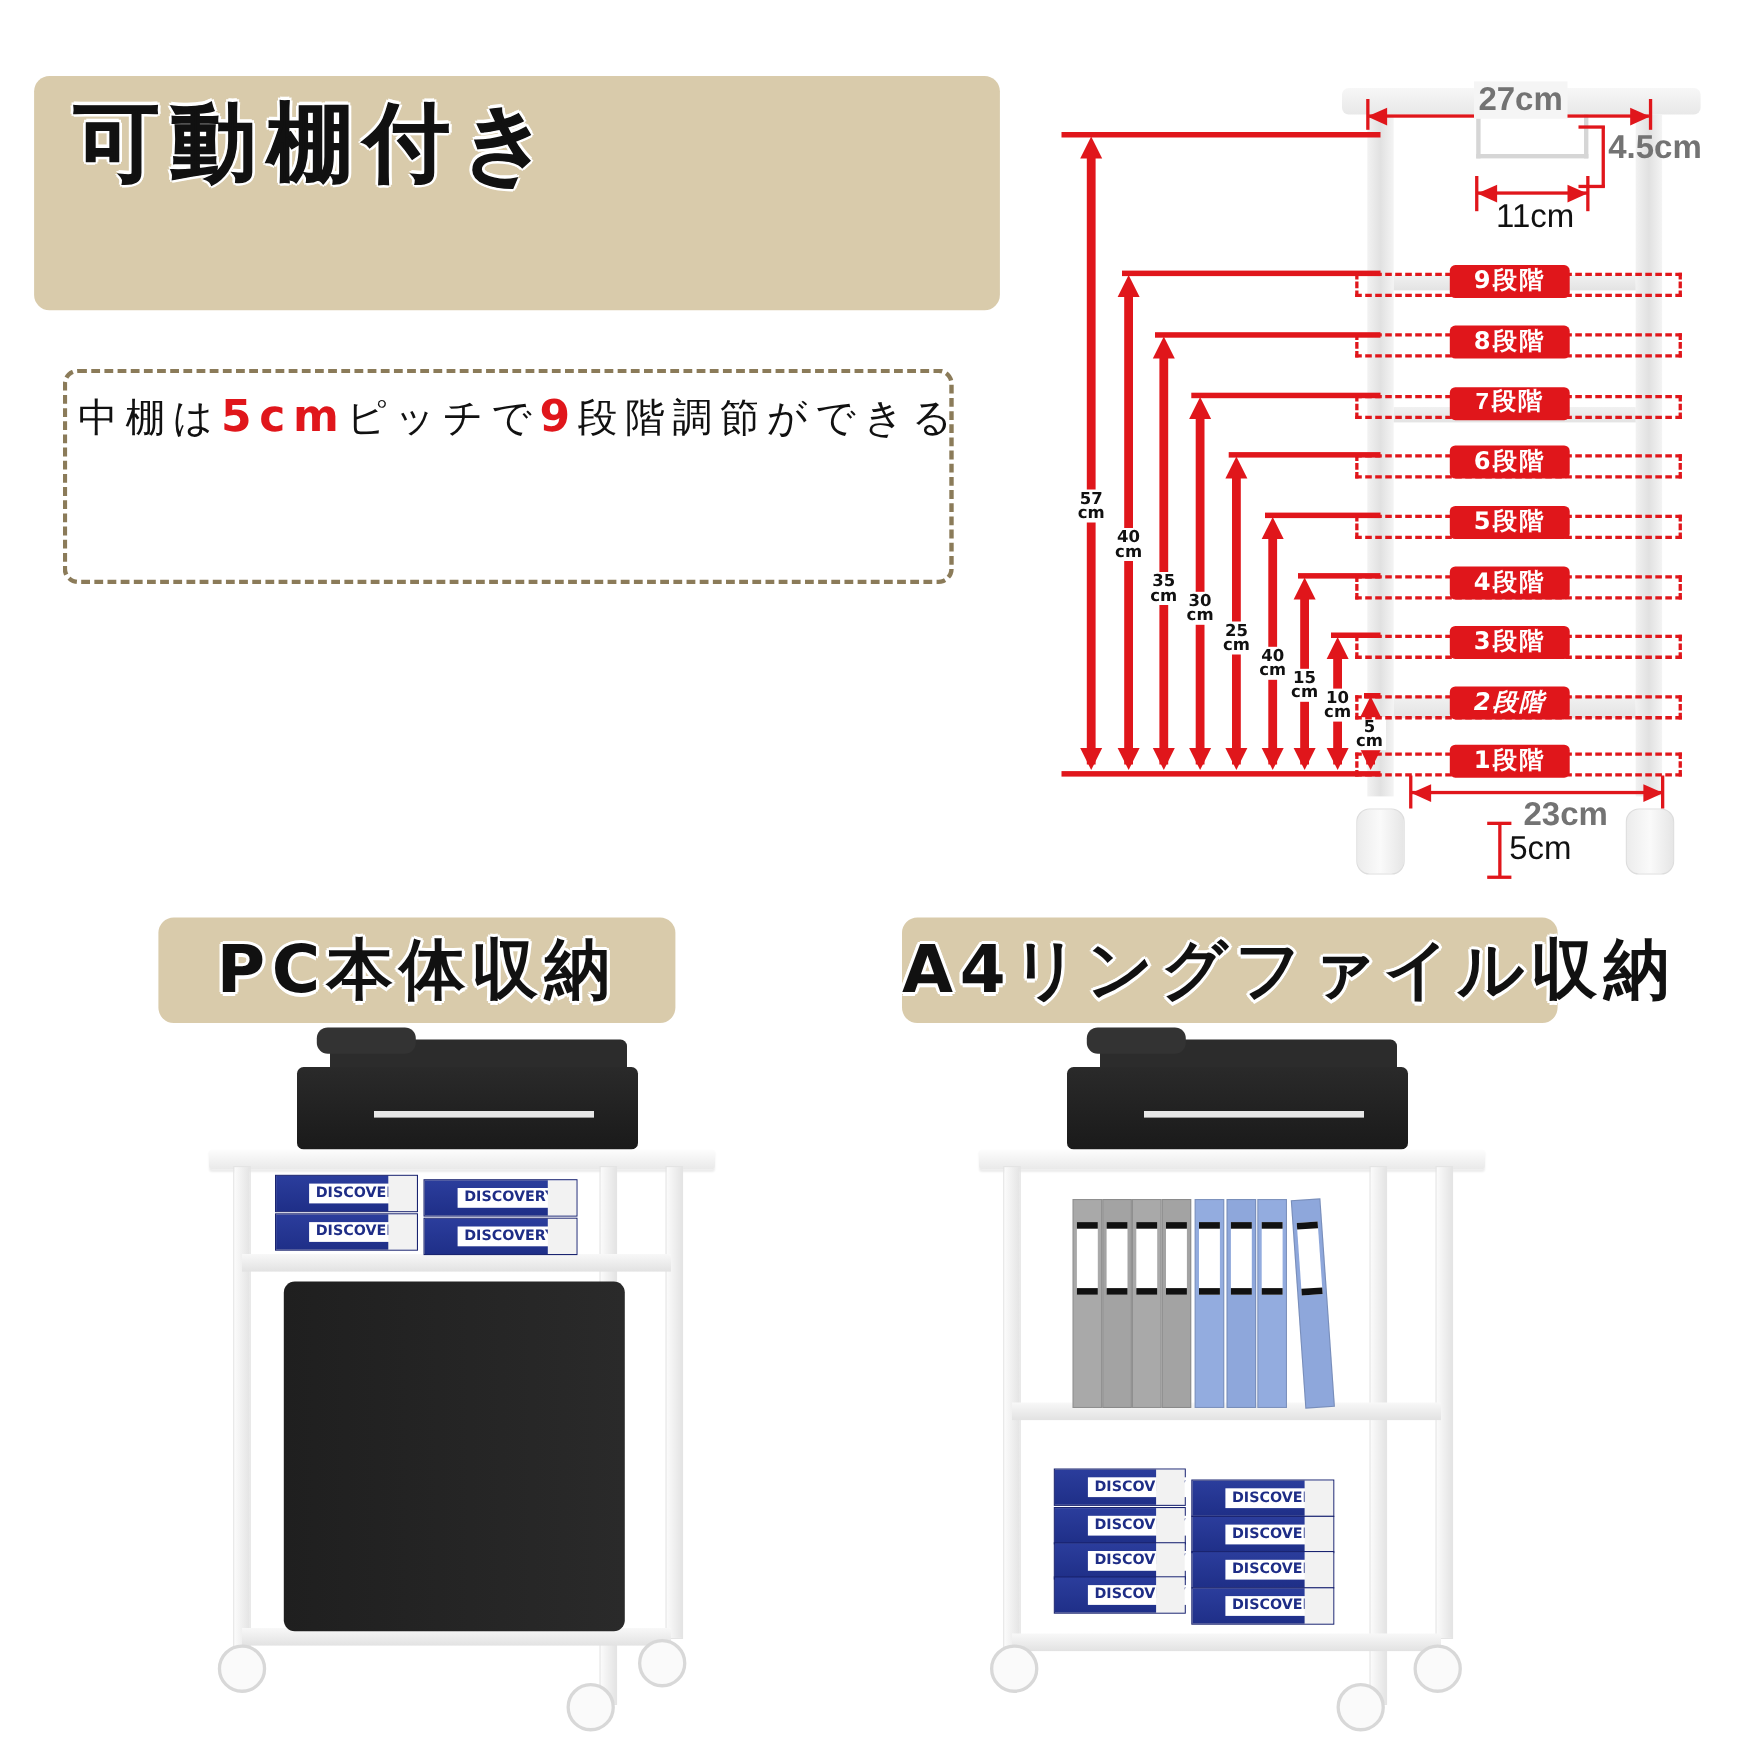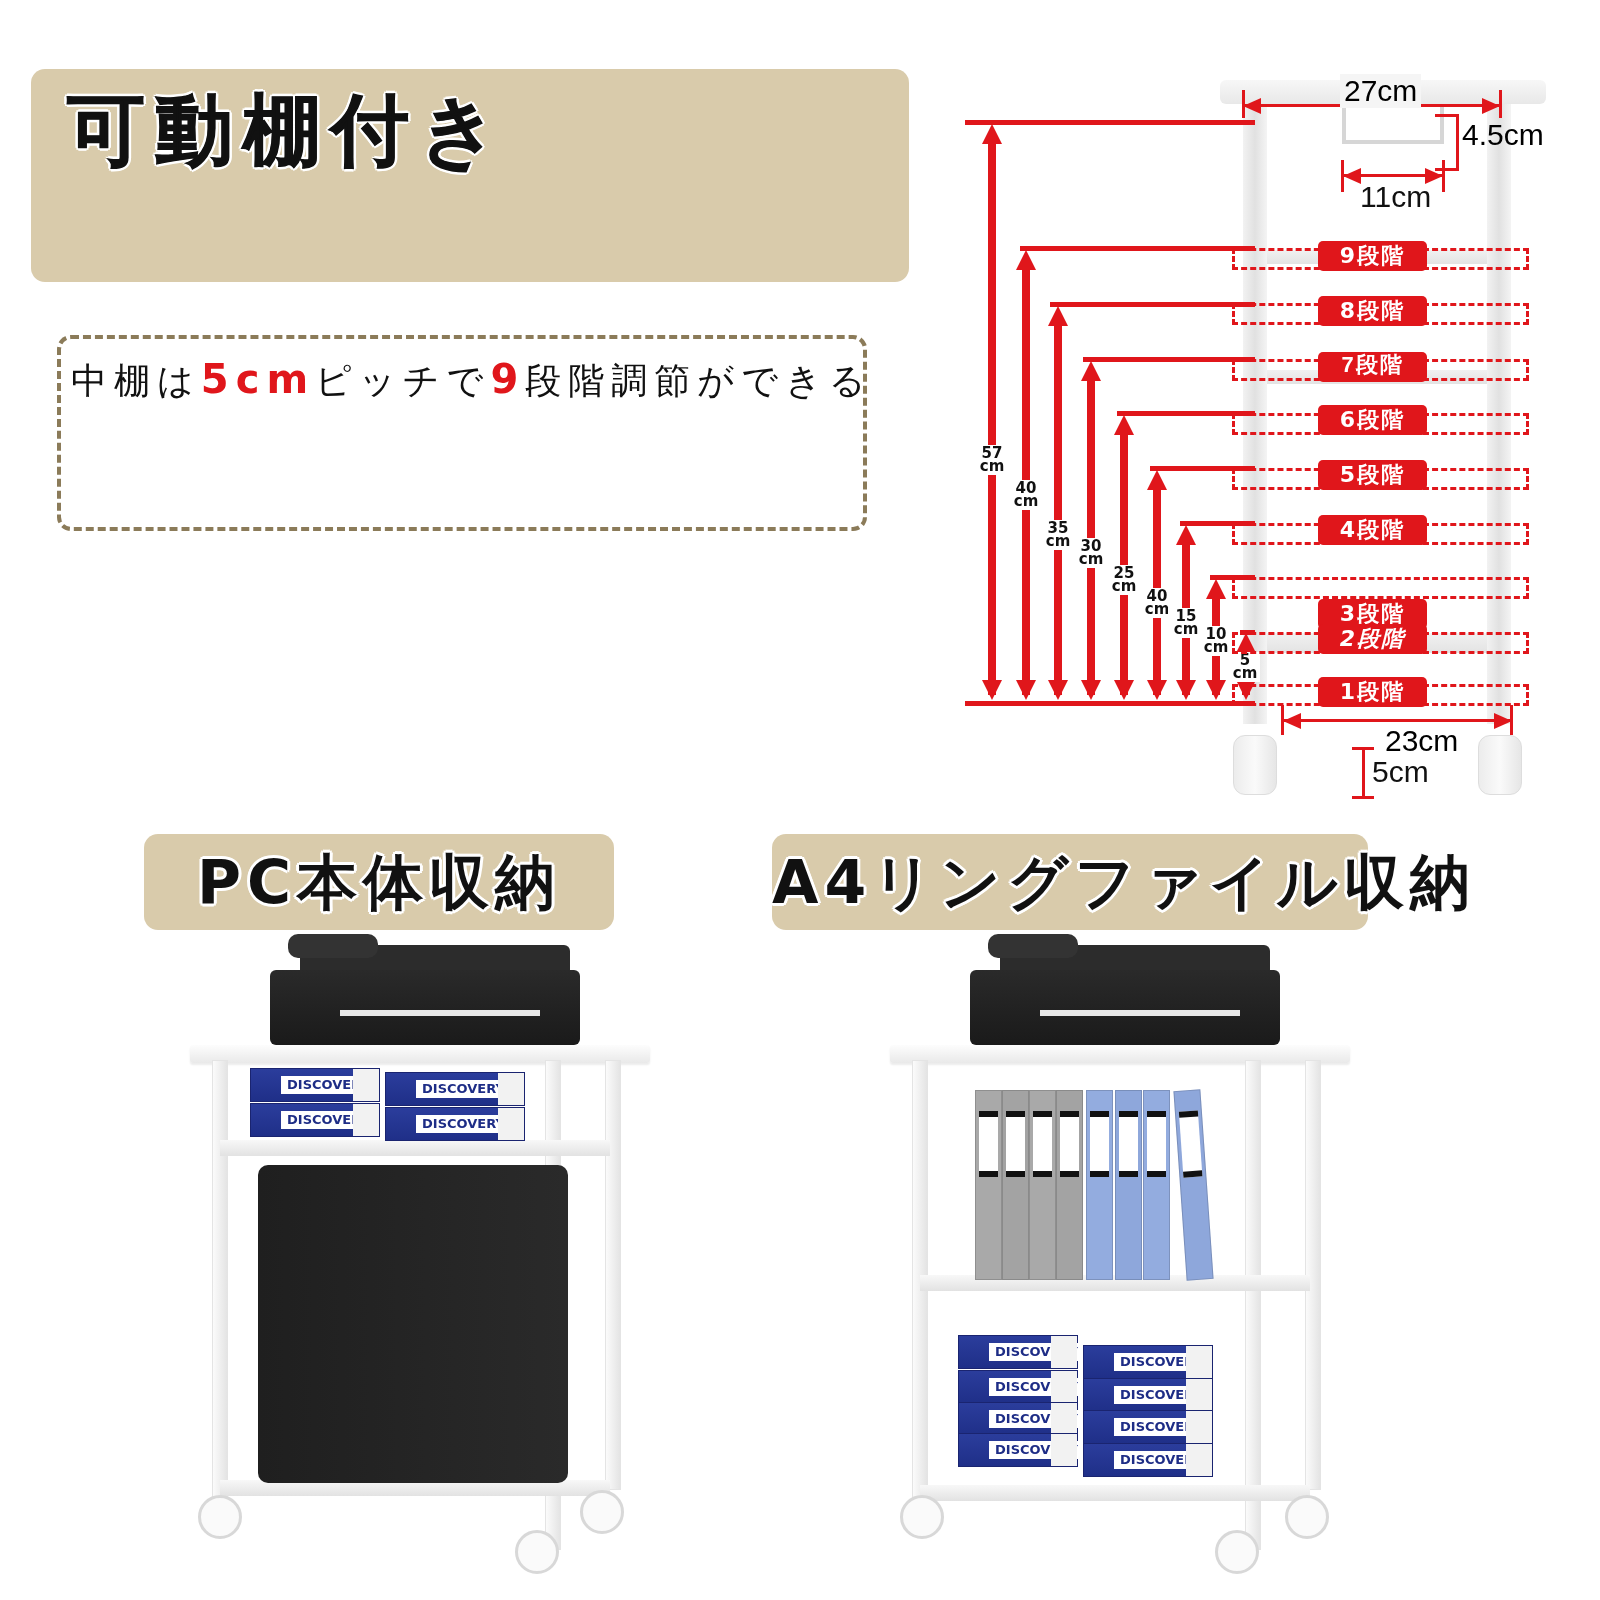--- a/index.html
+++ b/index.html
@@ -53,21 +53,21 @@
   .dashed-band {
     position: absolute; left: 1232px; width: 297px; height: 22px;
     border: 3px dashed #e0161b;
   }
   .level-badge {
     position: absolute; left: 1318px; width: 109px; height: 30px;
     background: #e0161b; color: #fff; border-radius: 5px;
     font-weight: bold; font-size: 22px; line-height: 30px; text-align: center; letter-spacing: 2px;
   }
   .dim-text { position: absolute; font-size: 30px; font-family: "Liberation Sans Narrow","Liberation Sans", sans-serif; white-space: nowrap; }
-  .dim-red { color: #000000; }
+  .dim-red { color: #737373; font-weight: bold; }
   .dim-black { color: #111; }
   .thin-red-h { position: absolute; height: 3px; background: #e0161b; }
   .thin-red-v { position: absolute; width: 3px; background: #e0161b; }
   .tri-l { position: absolute; width:0;height:0;border-top:8px solid transparent;border-bottom:8px solid transparent;border-right:18px solid #e0161b; }
   .tri-r { position: absolute; width:0;height:0;border-top:8px solid transparent;border-bottom:8px solid transparent;border-left:18px solid #e0161b; }
 
   
   .section-header {
     position: absolute; top: 834px; height: 96px; background: #d9cbab; border-radius: 14px;
     text-align: center; font-weight: bold; font-size: 60px; line-height: 96px; letter-spacing: 6px;
@@ -229,41 +229,41 @@
   <div class="level-badge" style="top:296px;">8段階</div>
   <div class="dashed-band" style="top:359px;"></div>
   <div class="level-badge" style="top:352px;font-family:Liberation Mono, monospace;">7段階</div>
   <div class="dashed-band" style="top:413px;"></div>
   <div class="level-badge" style="top:405px;">6段階</div>
   <div class="dashed-band" style="top:468px;"></div>
   <div class="level-badge" style="top:460px;">5段階</div>
   <div class="dashed-band" style="top:523px;"></div>
   <div class="level-badge" style="top:515px;">4段階</div>
   <div class="dashed-band" style="top:577px;"></div>
-  <div class="level-badge" style="top:599px;">3段階</div>
+  <div class="level-badge" style="top:569px;">3段階</div>
   <div class="dashed-band" style="top:632px;"></div>
   <div class="level-badge" style="top:624px;font-style:italic;">2段階</div>
   <div class="dashed-band" style="top:684px;"></div>
   <div class="level-badge" style="top:677px;">1段階</div>
 
   <div class="thin-red-h" style="left:1283px;top:719px;width:228px;"></div>
   <div class="tri-l" style="left:1283px;top:713px;"></div>
   <div class="tri-r" style="left:1494px;top:713px;"></div>
   <div class="thin-red-v" style="left:1281px;top:705px;height:30px;"></div>
   <div class="thin-red-v" style="left:1510px;top:705px;height:30px;"></div>
   <div class="dim-text dim-red" style="left:1385px;top:724px;">23cm</div>
 
   <div class="thin-red-v" style="left:1362px;top:748px;height:50px;"></div>
   <div class="thin-red-h" style="left:1352px;top:747px;width:22px;"></div>
   <div class="thin-red-h" style="left:1352px;top:796px;width:22px;"></div>
   <div class="dim-text dim-black" style="left:1372px;top:755px;">5cm</div>
 </div>
 
 <div class="section-header" style="left:144px;width:470px;">PC本体収納</div>
-<div class="section-header" style="left:772px;width:596px;">A4リングファイル収納</div>
+<div class="section-header" style="left:820px;width:596px;">A4リングファイル収納</div>
 
 <div class="photo" style="left:180px;">
   <div class="fax">
     <div class="fax-top"></div>
     <div class="fax-handset"></div>
     <div class="fax-body"></div>
     <div class="fax-slot" style="top:70px;left:70px;"></div>
   </div>
   <div class="p-top"></div>
   <div class="p-leg" style="left:32px;top:120px;height:470px;"></div>

